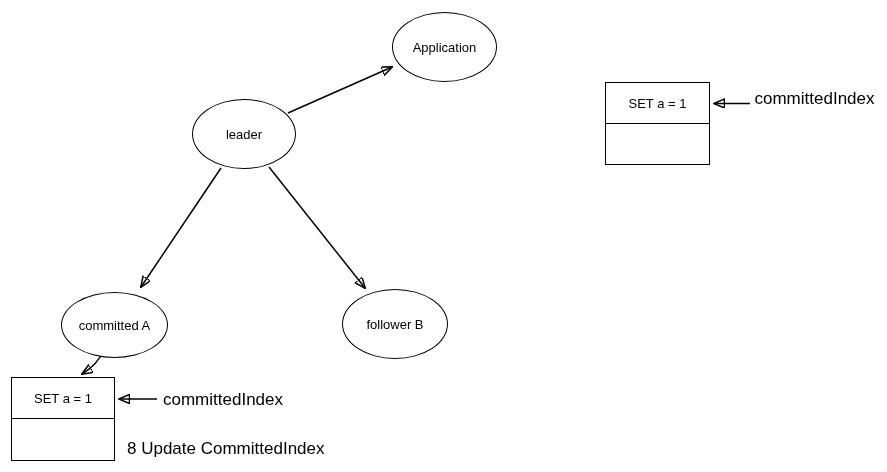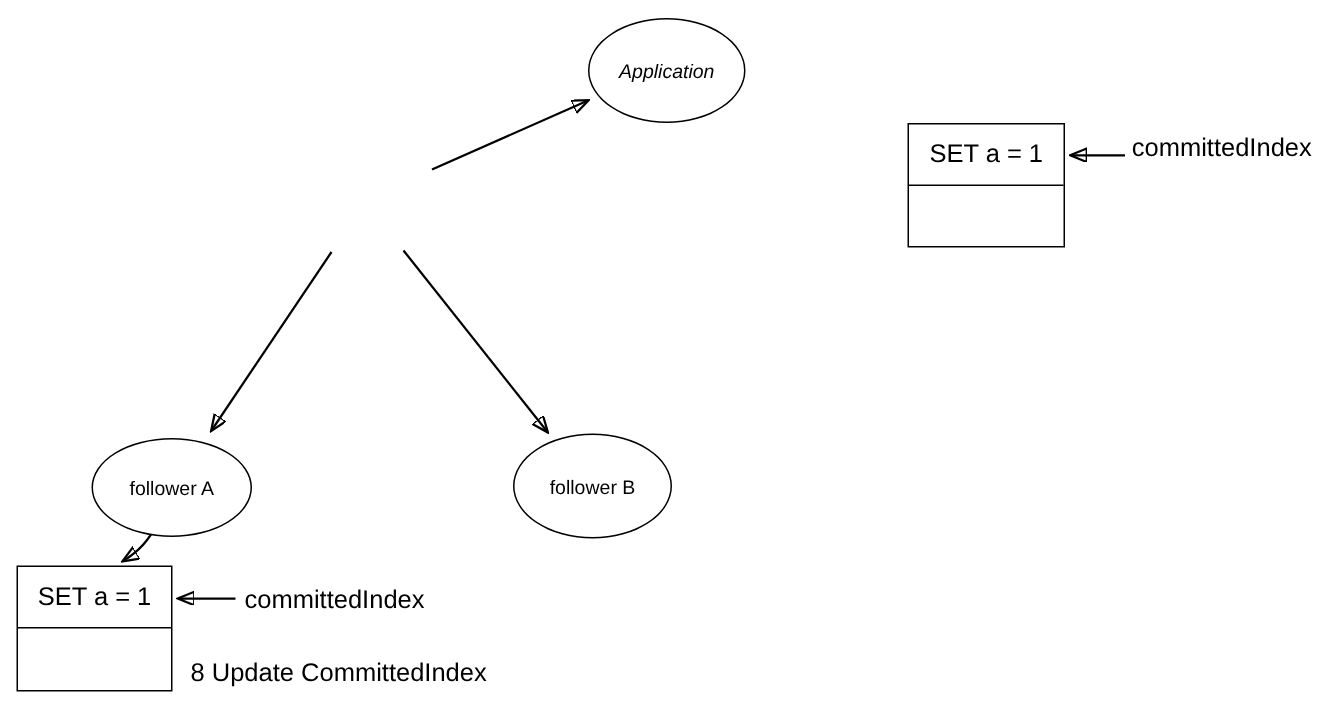--- a/index.html
+++ b/index.html
@@ -16,31 +16,31 @@
     position: absolute;
     border: 1.5px solid #000000;
     border-radius: 50%;
     display: flex;
     align-items: center;
     justify-content: center;
     box-sizing: border-box;
     background: #ffffff;
     font-size: 13px;
   }
-  .node-application { left: 392px; top: 12px;  width: 105px; height: 70px; font-style: italic; }
+  .node-application { left: 392px; top: 12px;  width: 105px; height: 70px; }
   .node-leader      { left: 192px; top: 99px;  width: 104px; height: 70px; }
   .node-follower-a  { left: 61px;  top: 292px; width: 107px; height: 66px; }
   .node-follower-b  { left: 342px; top: 289px; width: 106px; height: 70px; text-align: center; }
 
   .log {
     position: absolute;
     border: 1.5px solid #000000;
     box-sizing: border-box;
     background: #ffffff;
-    font-size: 17px;
+    font-size: 13px;
   }
   .log-leader   { left: 605px; top: 82px;  width: 105px; height: 83px; }
   .log-follower { left: 11px;  top: 377px; width: 104px; height: 84px; }
   .log-cell {
     display: flex;
     align-items: center;
     justify-content: center;
     box-sizing: border-box;
     height: 41px;
   }
@@ -89,22 +89,25 @@
     <line x1="221" y1="168" x2="141" y2="287" marker-end="url(#ah)"></line>
     <line x1="269" y1="167" x2="365" y2="288" marker-end="url(#ah)"></line>
     <path d="M104,350 C100,359 92,368 82,374" marker-end="url(#ah)"></path>
     <line x1="750" y1="103.5" x2="714" y2="103.5" marker-end="url(#ah)"></line>
     <line x1="157" y1="399" x2="119" y2="399" marker-end="url(#ah)"></line>
   </svg>
 
   <div class="node node-application">
     <span>Application</span>
   </div>
+  <div class="node node-leader">
+    <span>leader</span>
+  </div>
   <div class="node node-follower-a">
-    <span>follower A</span>
+    <span>committed A</span>
   </div>
   <div class="node node-follower-b">
     <span>follower B</span>
   </div>
 
   <div class="log log-leader">
     <div class="log-cell first">
       <span>SET a = 1</span>
     </div>
     <div class="log-cell last">

